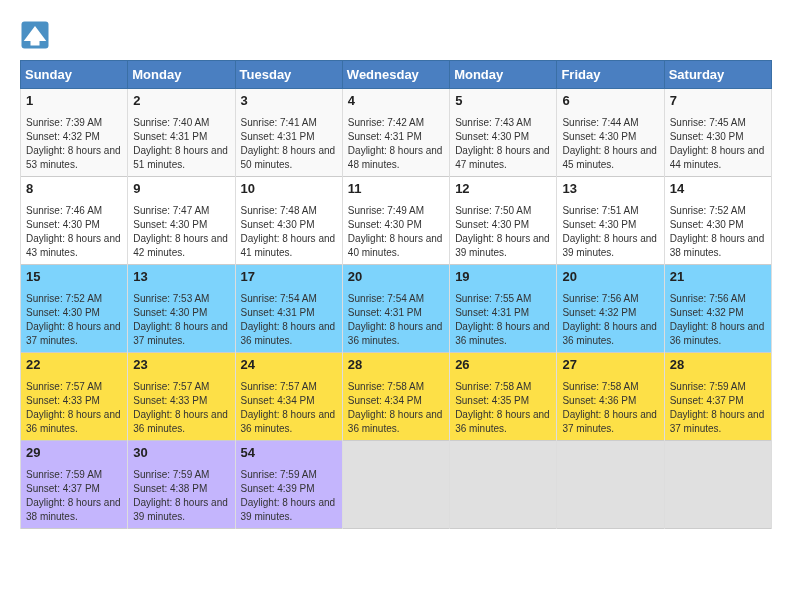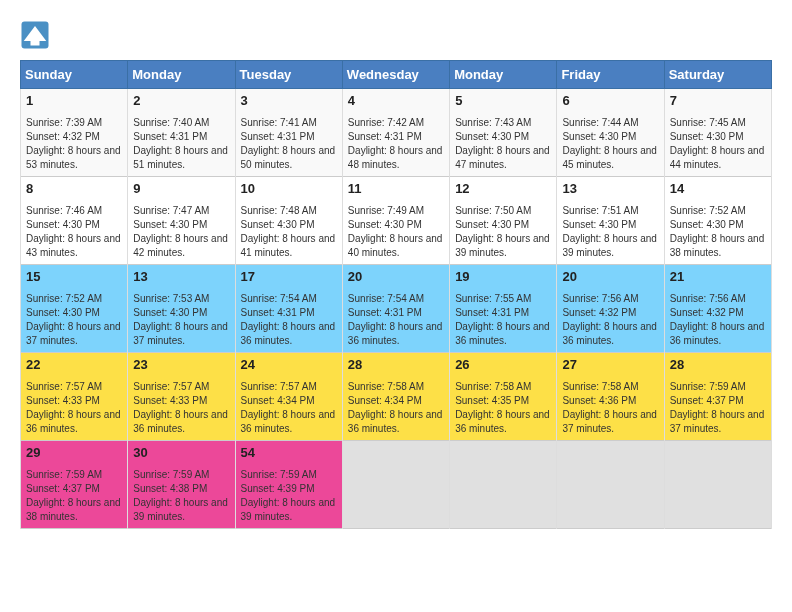--- a/index.html
+++ b/index.html
@@ -92,21 +92,21 @@
       margin-top: 8px;
     }
     .empty-cell {
       background-color: #e8e8e8;
     }
     
     .week-row-1 td { background-color: #f9f9f9; }
     .week-row-2 td { background-color: #ffffff; }
     .week-row-3 td { background-color: #7dd3fc; }
     .week-row-4 td { background-color: #fde047; }
-    .week-row-5 td { background-color: #ec4899; }
+    .week-row-5 td { background-color: #c4b5fd; }
     .week-row-1 td.empty-cell,
     .week-row-2 td.empty-cell,
     .week-row-3 td.empty-cell,
     .week-row-4 td.empty-cell,
     .week-row-5 td.empty-cell {
       background-color: #e0e0e0;
     }
   </style>
 </head>
 <body>

